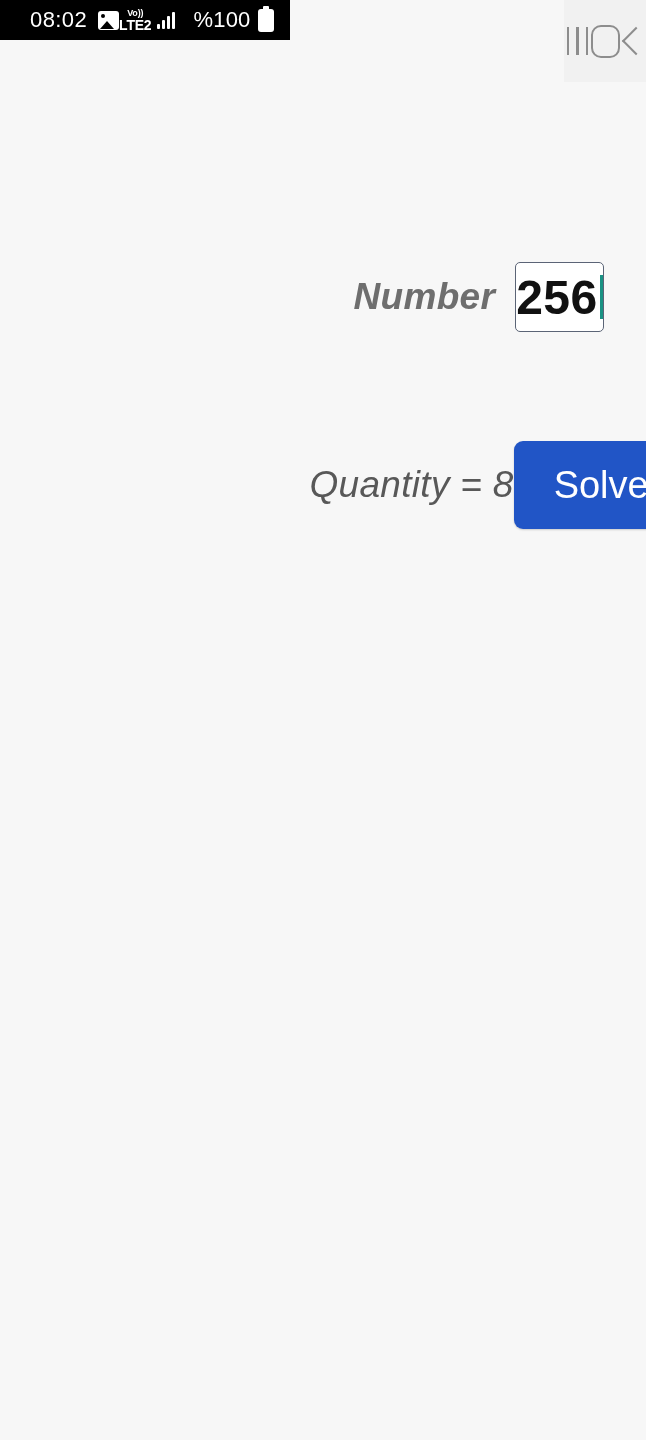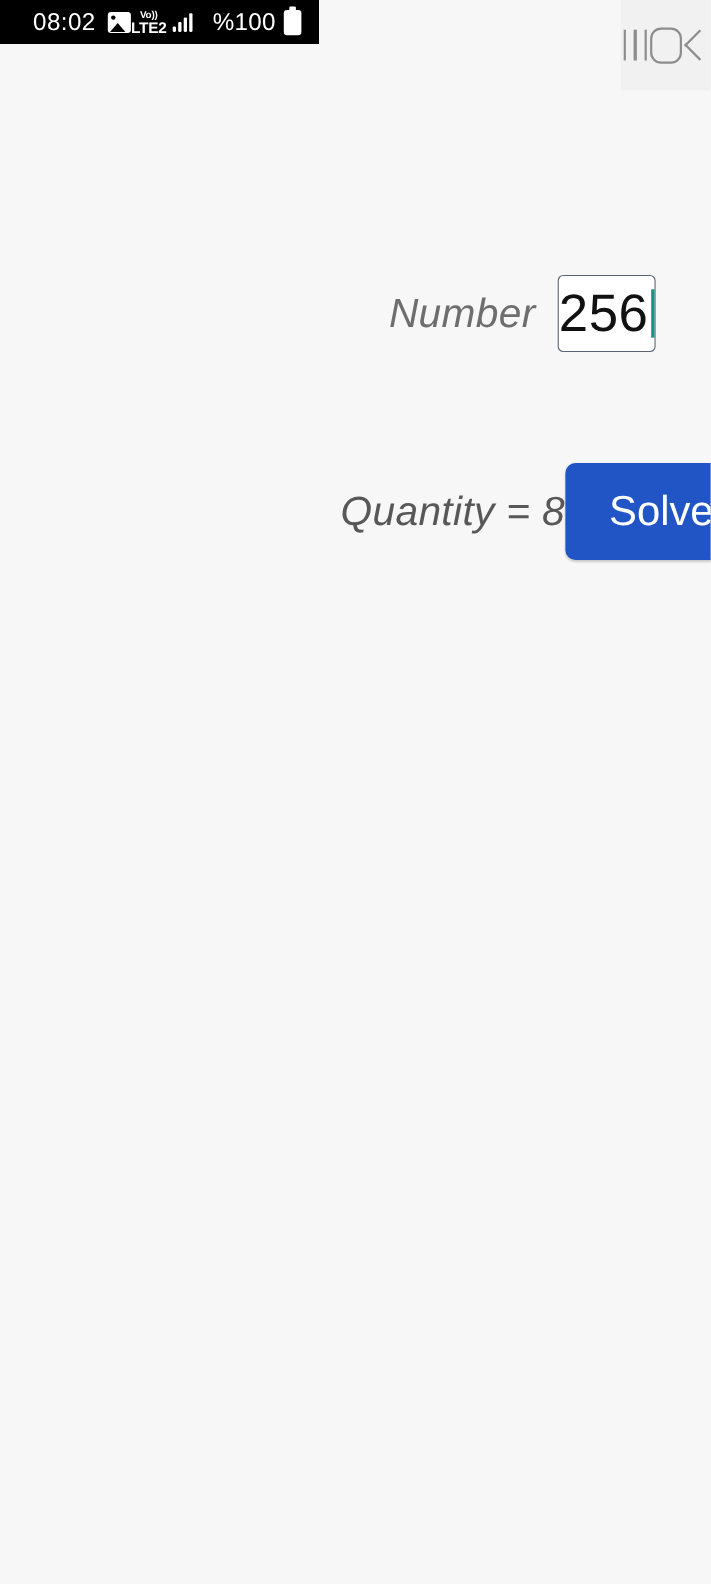--- a/index.html
+++ b/index.html
@@ -63,23 +63,23 @@
     content:""; position:absolute; top:-3px; left:5px;
     width:6px; height:3px; background:#fff; border-radius:1px 1px 0 0;
   }
 
   
   .app {
     flex:1; position:relative; background:#f7f7f7;
   }
 
   .row-number {
-    position:absolute; left:0; right:0; top:250px;
-    display:flex; align-items:center;
-    padding-left:64px; padding-right:56px;
+    position:absolute; left:0; right:0; top:262px;
+    display:flex; align-items:center;
+    padding-left:64px; padding-right:56px;font-weight:bold;
   }
   .label-number {
     font-size:37px; font-style:italic; color:#6e6e6e;
     white-space:nowrap; letter-spacing:.3px;
   }
   .number-field {
     margin-left:20px;
     flex:1;
     height:70px;
     background:#fff;
@@ -90,21 +90,21 @@
   }
   .number-value {
     font-size:48px; color:#111; letter-spacing:.5px;
   }
   .caret {
     width:3px; height:44px; background:#1a9384;
     margin-left:2px;
   }
 
   .row-quantity {
-    position:absolute; left:0; right:0; top:420px;
+    position:absolute; left:0; right:0; top:440px;
     height:90px;
     display:flex; align-items:center;
     padding-left:20px; padding-right:56px;
   }
   .label-quantity {
     font-size:37px; font-style:italic; color:#585858;
     white-space:nowrap; letter-spacing:.3px;
   }
   .solve-wrap { margin-left:auto; }
   .solve-btn {

